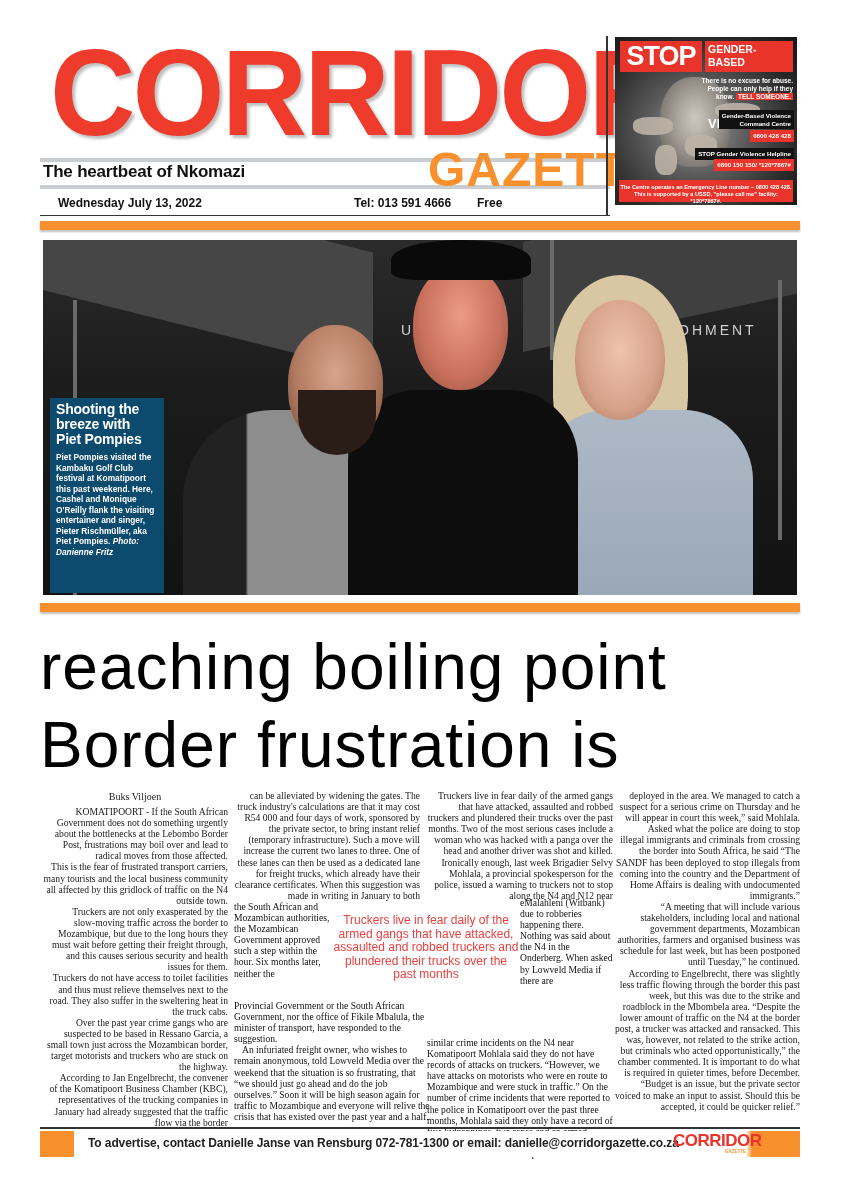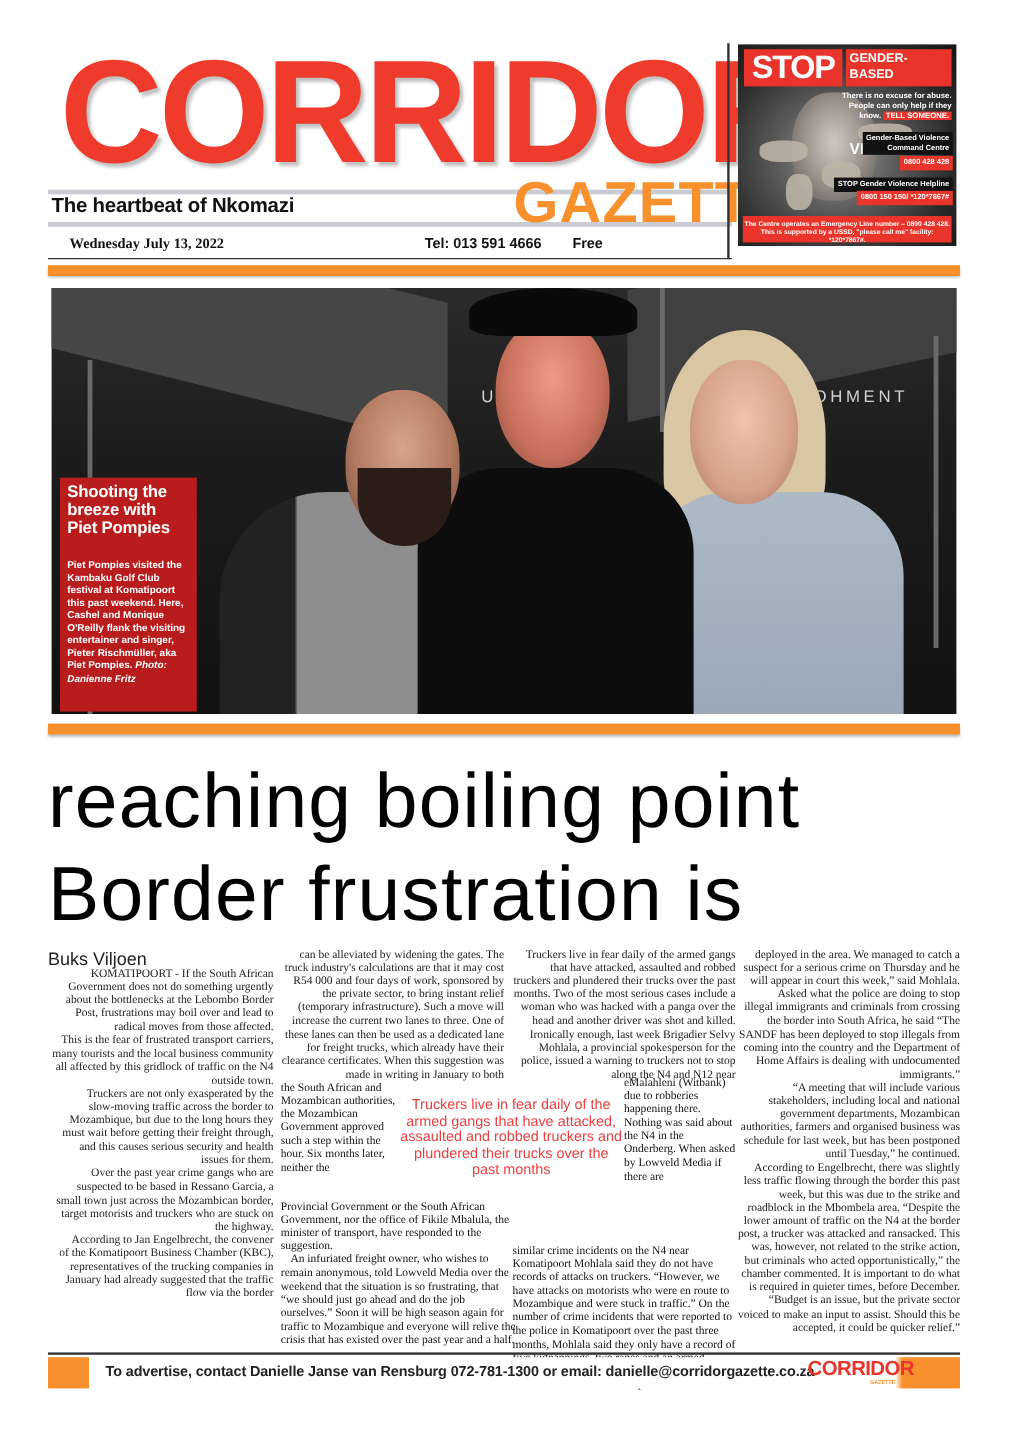--- a/index.html
+++ b/index.html
@@ -26,21 +26,21 @@
   .logo-gazette {
     position: absolute; left: 388px; top: 110px;
     font-family: "Liberation Sans", sans-serif; font-weight: bold;
     font-size: 48px; line-height: 48px; color: #f7902d; letter-spacing: 1px;
   }
   .dateline {
     position: absolute; left: 0; top: 156px; width: 570px; height: 24px;
     border-bottom: 1.5px solid #333;
     font-family: "Liberation Sans", sans-serif; font-weight: bold; font-size: 12px;
   }
-  .dateline .date { position: absolute; left: 18px; top: 4px; font-family: Liberation Serif, serif; }
+  .dateline .date { position: absolute; left: 18px; top: 4px; }
   .dateline .tel { position: absolute; left: 314px; top: 4px; }
   .dateline .price { position: absolute; left: 437px; top: 4px; }
   .vrule { position: absolute; left: 606px; top: 36px; width: 1.5px; height: 180px; background: #333; }
 
   
   .gbv-ad {
     position: absolute; left: 615px; top: 37px; width: 182px; height: 168px;
     background: radial-gradient(ellipse at 45% 55%, #9a9a9a 0%, #5b5b5b 35%, #2a2a2a 70%, #161616 100%);
     overflow: hidden; font-family: "Liberation Sans", sans-serif;
   }
@@ -89,38 +89,38 @@
   .p2-head { left: 370px; top: 25px; width: 95px; height: 125px; border-radius: 48%;
     background: radial-gradient(ellipse at 50% 40%, #ec9a86 0%, #c8705c 60%, #8a4a3c 100%); }
   .p2-hat { left: 348px; top: 0; width: 140px; height: 40px; border-radius: 50% 50% 20% 20%; background: #0a0a0a; }
   .p3-body { left: 495px; top: 170px; width: 215px; height: 200px; border-radius: 70px 70px 0 0;
     background: linear-gradient(180deg, #aeb9c6 0%, #98a6b6 100%); }
   .p3-hair { left: 510px; top: 35px; width: 135px; height: 175px; border-radius: 50% 50% 30% 30%; background: #d8c7a2; }
   .p3-head { left: 532px; top: 60px; width: 90px; height: 120px; border-radius: 48%;
     background: radial-gradient(ellipse at 50% 42%, #f0c3ad 0%, #d6a28a 60%, #a9735e 100%); }
 
   .caption-box {
-    position: absolute; left: 50px; top: 398px; width: 114px; height: 195px; background: #b91c1c;
+    position: absolute; left: 50px; top: 398px; width: 114px; height: 195px; background: #0c4a6e;
     color: #fff; font-family: "Liberation Sans", sans-serif; padding: 4px 6px;
   }
   .caption-title { font-weight: bold; font-size: 14px; line-height: 15px; letter-spacing: -0.2px; }
-  .caption-body { margin-top: 18px; font-size: 8.3px; line-height: 10.5px; font-weight: bold; }
+  .caption-body { margin-top: 5px; font-size: 8.3px; line-height: 10.5px; font-weight: bold; }
   .caption-body .credit { font-style: italic; }
 
   
   .headline {
     position: absolute; left: 40px; top: 628px; width: 780px;
     font-family: "Liberation Sans", sans-serif; font-weight: normal;
     font-size: 64px; line-height: 78px; color: #000; letter-spacing: 1px;
     transform: scaleX(1.0);
   }
 
   
-  .byline { position: absolute; left: 40px; top: 791px; width: 190px; text-align: left;
-    font-family: Liberation Sans, sans-serif; font-size: 15px; color: #222; }
+  .byline { position: absolute; left: 40px; top: 791px; width: 190px; text-align: center;
+    font-family: Liberation Serif, serif; font-size: 10px; color: #222; }
   .col { position: absolute; top: 806px; width: 186px; font-size: 9.6px; line-height: 11.1px; color: #1a1a1a; text-align: right; }
   .col p { text-indent: 8px; }
   .col1 { left: 42px; }
   .col2 { left: 234px; top: 790px; }
   .col3 { left: 427px; top: 790px; }
   .col4 { left: 614px; top: 790px; }
   .pullquote {
     position: absolute; left: 333px; top: 914px; width: 186px;
     font-family: "Liberation Sans", sans-serif; font-size: 12px; line-height: 13.6px;
     color: #e94040; text-align: center;
@@ -225,20 +225,21 @@
   <div>reaching boiling point</div>
   <div>Border frustration is</div>
 </h1>
 
 <div class="byline">Buks Viljoen</div>
 
 <div class="col col1">
   <p>KOMATIPOORT - If the South African Government does not do something urgently about the bottlenecks at the Lebombo Border Post, frustrations may boil over and lead to radical moves from those affected.</p>
   <p>This is the fear of frustrated transport carriers, many tourists and the local business community all affected by this gridlock of traffic on the N4 outside town.</p>
   <p>Truckers are not only exasperated by the slow-moving traffic across the border to Mozambique, but due to the long hours they must wait before getting their freight through, and this causes serious security and health issues for them.</p>
+  <p>Truckers do not have access to toilet facilities and thus must relieve themselves next to the road. They also suffer in the sweltering heat in the truck cabs.</p>
   <p>Over the past year crime gangs who are suspected to be based in Ressano Garcia, a small town just across the Mozambican border, target motorists and truckers who are stuck on the highway.</p>
   <p>According to Jan Engelbrecht, the convener of the Komatipoort Business Chamber (KBC), representatives of the trucking companies in January had already suggested that the traffic flow via the border</p>
 </div>
 
 <div class="col col2">
   <p style="text-indent:0">can be alleviated by widening the gates. The truck industry's calculations are that it may cost R54 000 and four days of work, sponsored by the private sector, to bring instant relief (temporary infrastructure). Such a move will increase the current two lanes to three. One of these lanes can then be used as a dedicated lane for freight trucks, which already have their clearance certificates. When this suggestion was made in writing in January to both</p>
 </div>
 <div class="col2-narrow">the South African and Mozambican authorities, the Mozambican Government approved such a step within the hour. Six months later, neither the</div>
 <div class="pullquote">Truckers live in fear daily of the armed gangs that have attacked, assaulted and robbed truckers and plundered their trucks over the past months</div>
 <div class="col2-lower">

